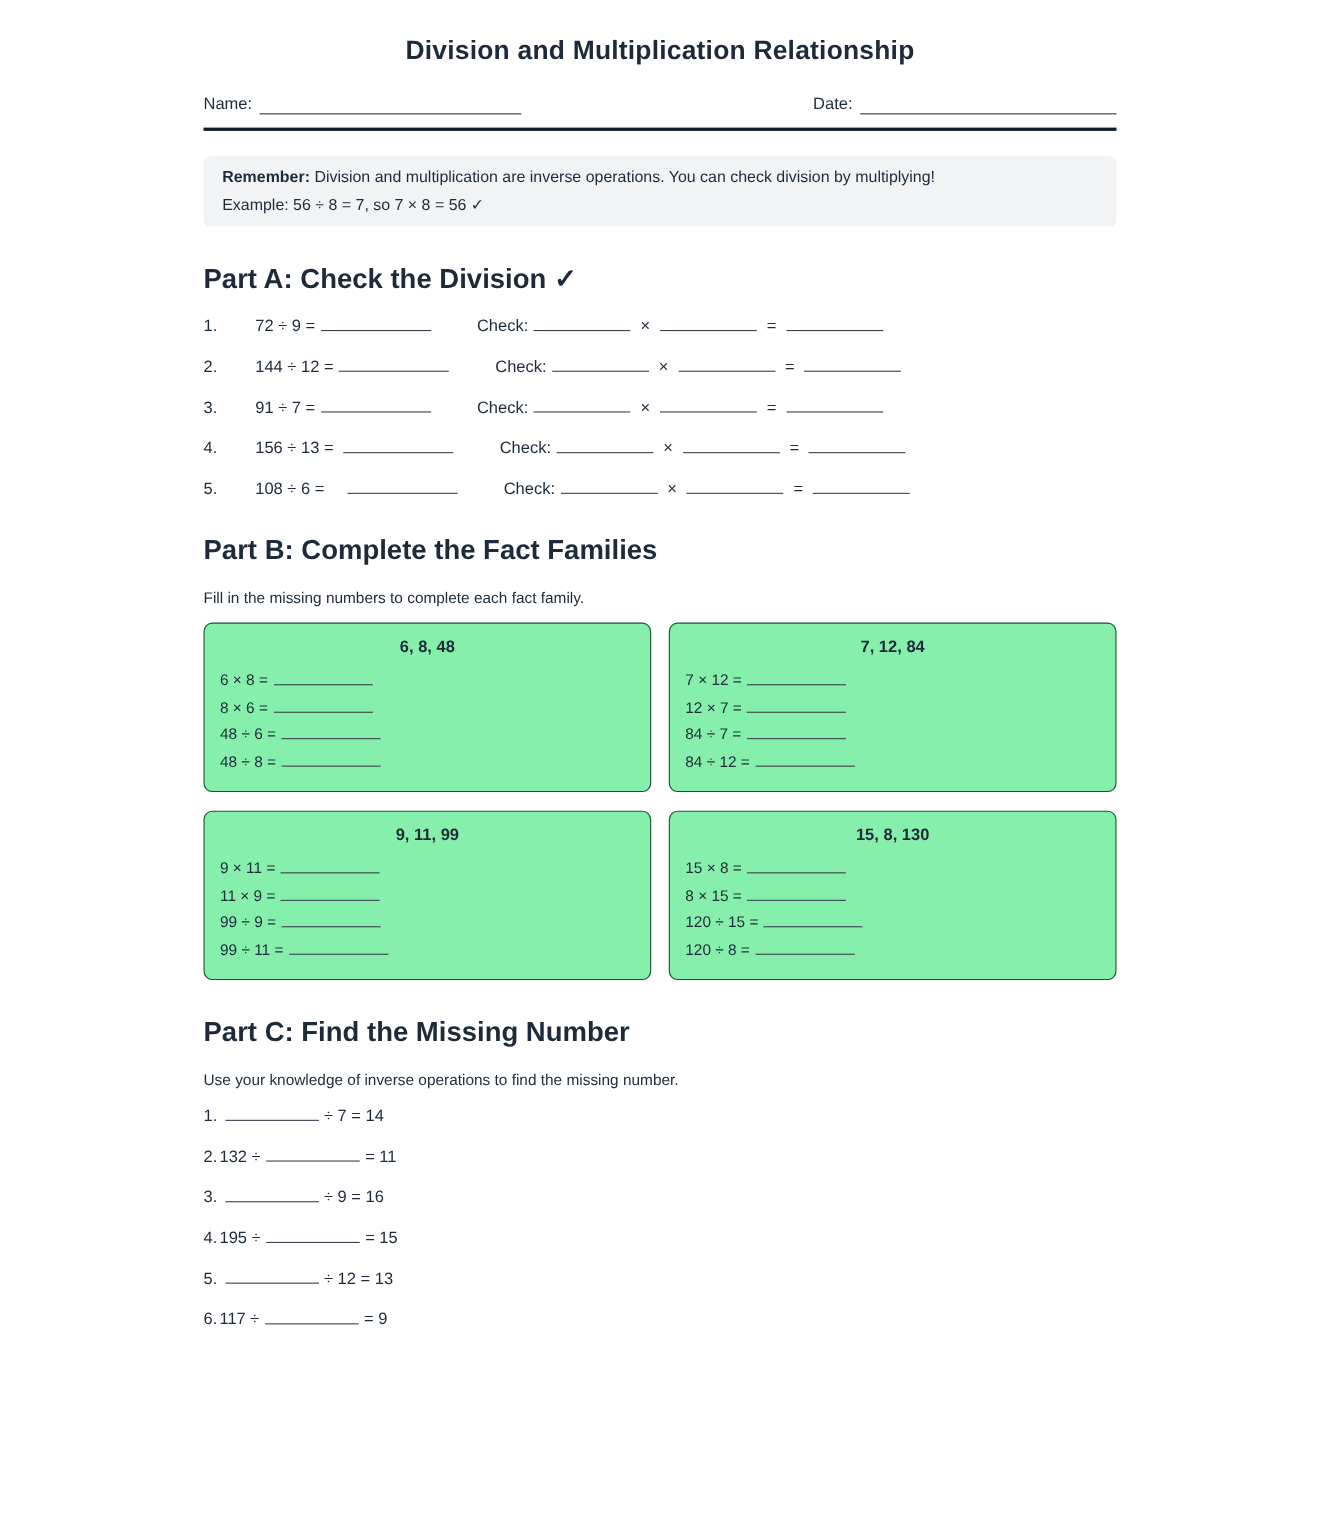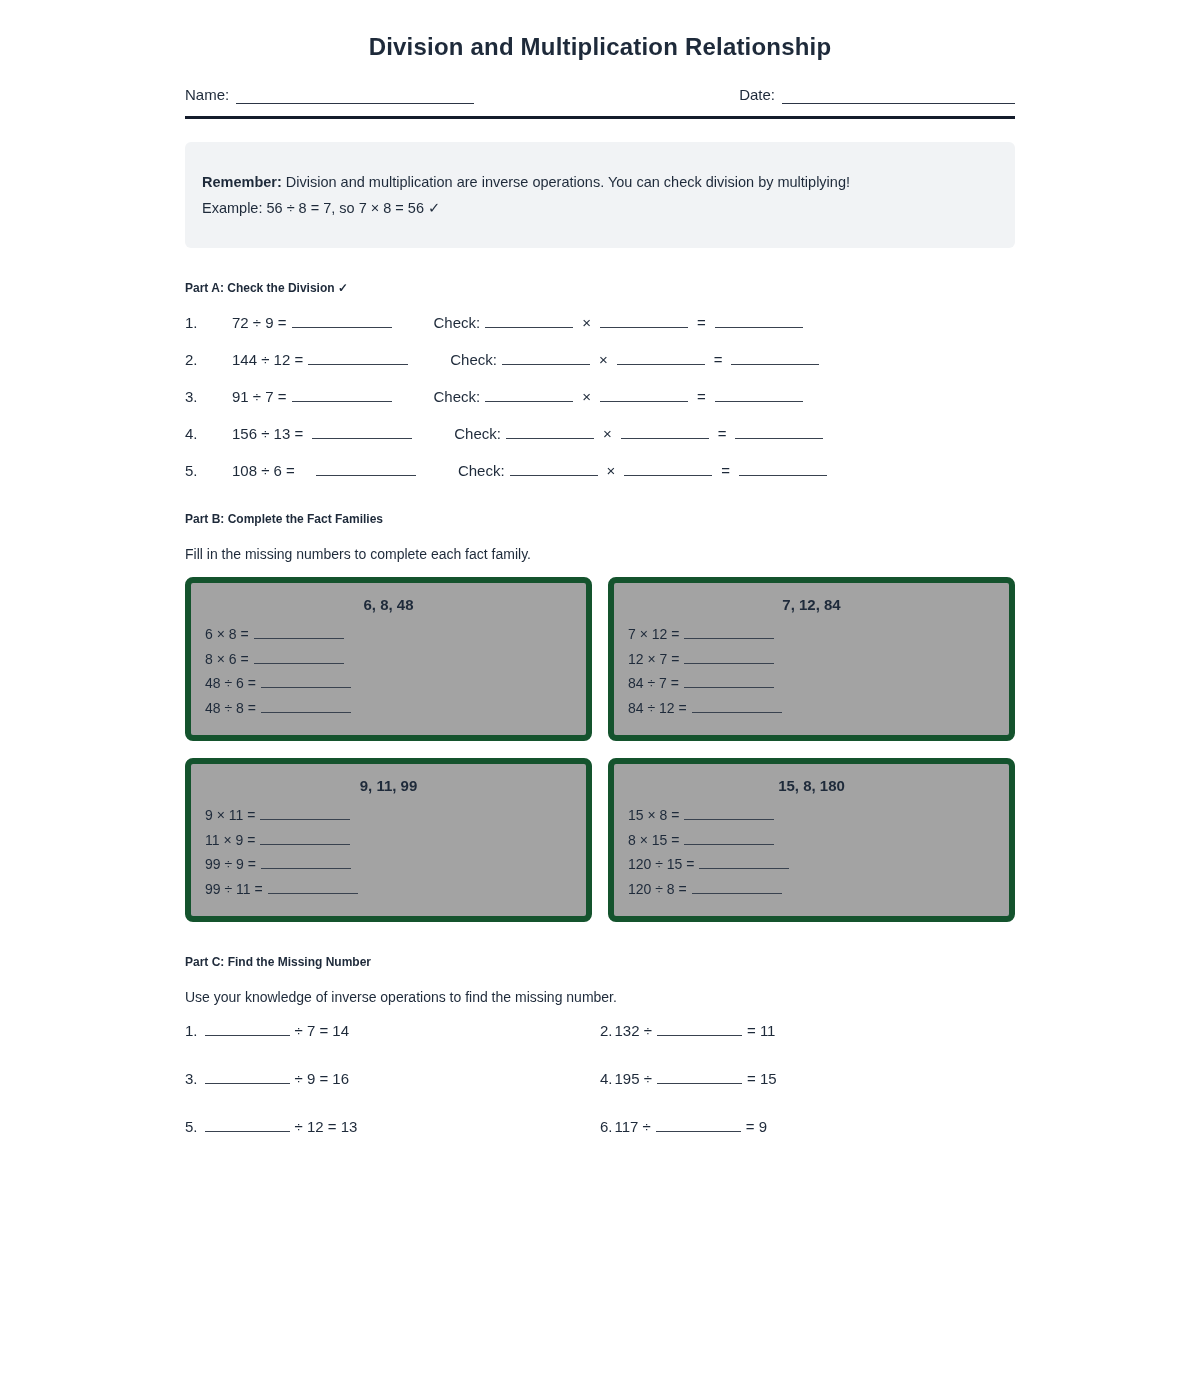--- a/index.html
+++ b/index.html
@@ -20,26 +20,26 @@
   .field { display: flex; align-items: flex-end; }
   .field .flabel { padding-bottom: 1px; }
   .fill-line { display: inline-block; border-bottom: 1.5px solid #2c3545; height: 15px; }
   .name-line { width: 238px; margin-left: 7px; }
   .date-line { width: 233px; margin-left: 7px; }
 
   .top-rule { border: none; border-top: 3px solid #141c2b; margin-top: 12px; }
 
   .remember {
     background: #f1f3f5; border-radius: 6px;
-    padding: 27px 17px; font-size: 14.5px; line-height: 26px;
+    padding: 6px 17px; font-size: 14.5px; line-height: 26px;
     margin-top: 23px;
   }
   .remember b { font-weight: bold; }
 
-  .part-heading { font-size: 12px; font-weight: bold; margin-top: 33px; }
+  .part-heading { font-size: 25px; font-weight: bold; margin-top: 33px; }
   .instruction { font-size: 14px; margin-top: 20px; }
 
   
   .pa-list { margin-top: 19px; }
   .pa-row { font-size: 15px; margin-bottom: 20px; white-space: nowrap; }
   .pa-row:last-child { margin-bottom: 0; }
   .pa-num { display: inline-block; width: 47px; }
   .blank {
     display: inline-block; border-bottom: 1.2px solid #39424f;
     height: 13px; vertical-align: baseline;
@@ -48,32 +48,32 @@
   .b90  { width: 88px; margin-left: 5px; margin-right: 5px; }
   .check-group { margin-left: 42px; margin-top: 19px; }
   .check-group .sign { margin: 0 4px; }
 
   
   .fact-grid {
     display: grid; grid-template-columns: 1fr 1fr;
     column-gap: 16px; row-gap: 17px; margin-top: 15px;
   }
   .fact-box {
-    border: 6px solid #14532d; border-radius: 8px;
-    padding: 13px 14px 15px; min-height: 149px; background: #a3a3a3;
+    border: 1px solid #14532d; border-radius: 8px;
+    padding: 13px 14px 15px; min-height: 149px; background: #86efac;
   }
   .fact-title { text-align: center; font-weight: bold; font-size: 15px; }
   .fact-lines { margin-top: 9px; }
   .fact-line { font-size: 14px; line-height: 24.5px; }
   .fact-line .blank { width: 90px; margin-left: 5px; }
 
   
   .pc-grid {
-    display: grid; grid-template-columns: 1fr 1fr;
-    row-gap: 31px; margin-top: 17px; font-size: 15px;
+    display: grid; grid-template-columns: 1fr;
+    row-gap: 20px; margin-top: 17px; font-size: 15px;
   }
   .pc-item { white-space: nowrap; }
   .pc-item .blank { width: 85px; margin: 0 5px; }
   .pc-num { margin-right: 2px; }
 </style>
 </head>
 <body>
 
 <div class="sheet">
 
@@ -152,21 +152,21 @@
       <div class="fact-title">9, 11, 99</div>
       <div class="fact-lines">
         <div class="fact-line"><span>9 × 11 =</span><span class="blank"></span></div>
         <div class="fact-line"><span>11 × 9 =</span><span class="blank"></span></div>
         <div class="fact-line"><span>99 ÷ 9 =</span><span class="blank"></span></div>
         <div class="fact-line"><span>99 ÷ 11 =</span><span class="blank"></span></div>
       </div>
     </div>
 
     <div class="fact-box">
-      <div class="fact-title">15, 8, 180</div>
+      <div class="fact-title">15, 8, 130</div>
       <div class="fact-lines">
         <div class="fact-line"><span>15 × 8 =</span><span class="blank"></span></div>
         <div class="fact-line"><span>8 × 15 =</span><span class="blank"></span></div>
         <div class="fact-line"><span>120 ÷ 15 =</span><span class="blank"></span></div>
         <div class="fact-line"><span>120 ÷ 8 =</span><span class="blank"></span></div>
       </div>
     </div>
 
   </div>
 

